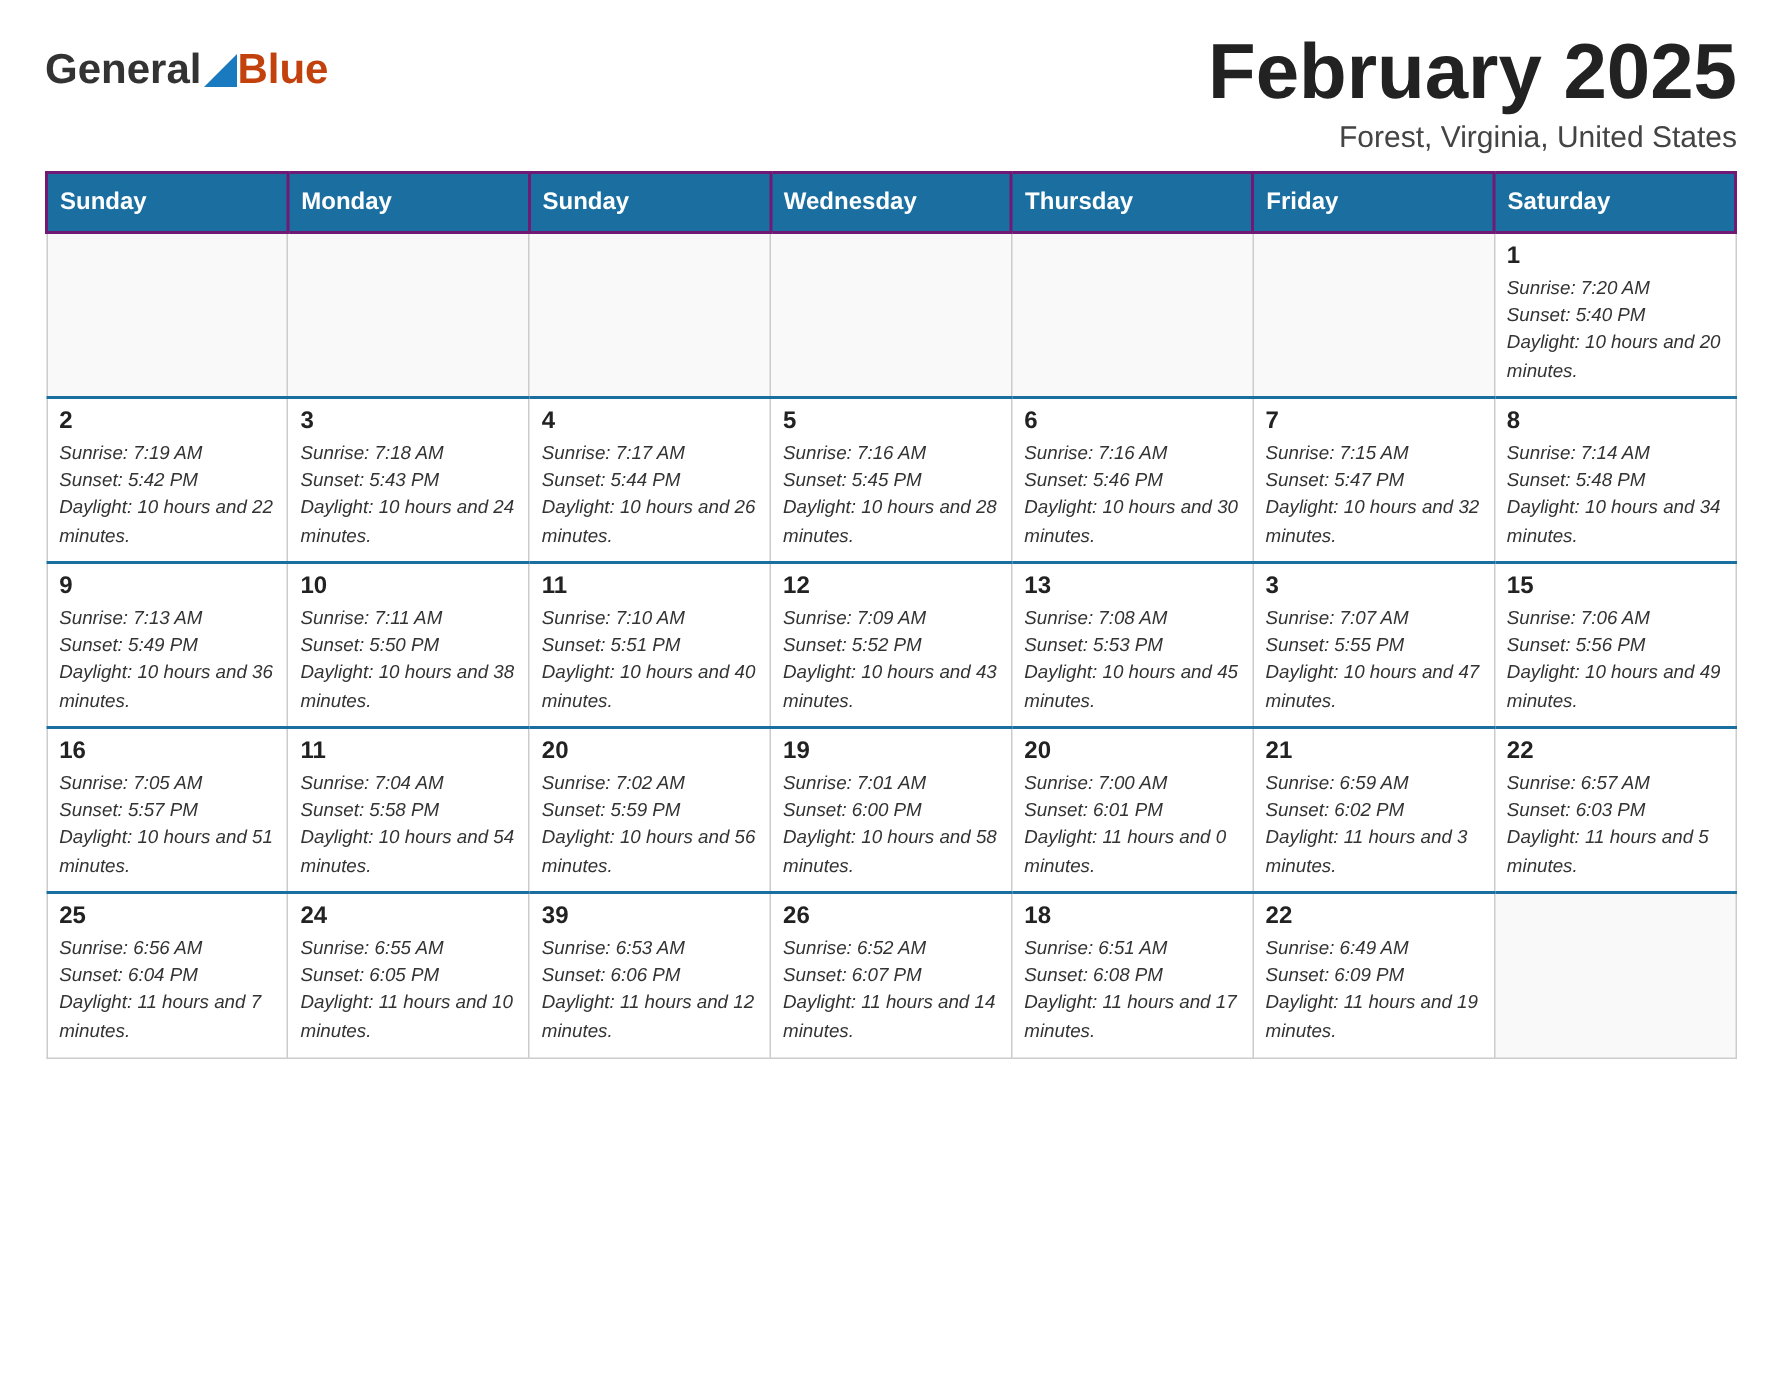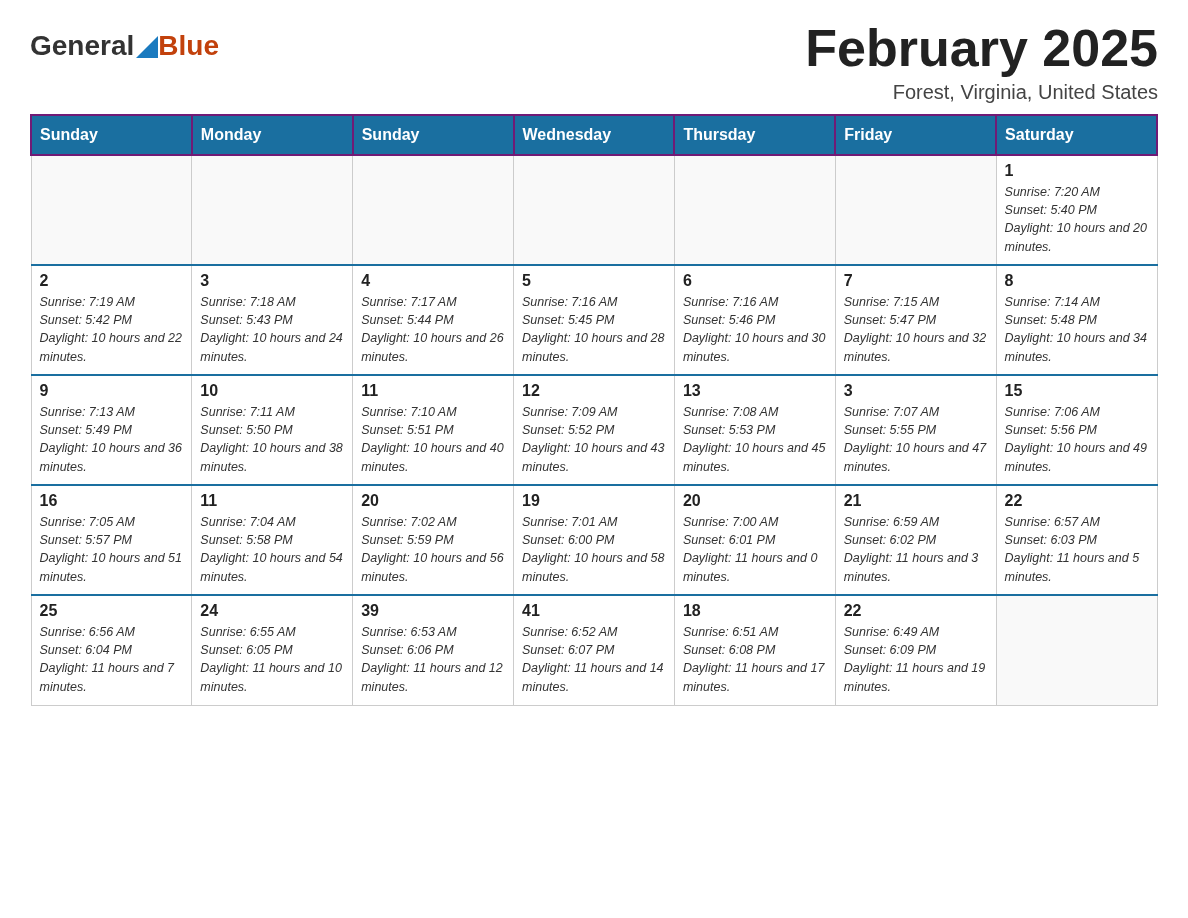--- a/index.html
+++ b/index.html
@@ -223,21 +223,21 @@
         </td>
         <td>
           <span class="day-number">24</span>
           <div class="day-info">Sunrise: 6:55 AM<br>Sunset: 6:05 PM<br>Daylight: 11 hours and 10 minutes.</div>
         </td>
         <td>
           <span class="day-number">39</span>
           <div class="day-info">Sunrise: 6:53 AM<br>Sunset: 6:06 PM<br>Daylight: 11 hours and 12 minutes.</div>
         </td>
         <td>
-          <span class="day-number">41</span>
+          <span class="day-number">26</span>
           <div class="day-info">Sunrise: 6:52 AM<br>Sunset: 6:07 PM<br>Daylight: 11 hours and 14 minutes.</div>
         </td>
         <td>
           <span class="day-number">18</span>
           <div class="day-info">Sunrise: 6:51 AM<br>Sunset: 6:08 PM<br>Daylight: 11 hours and 17 minutes.</div>
         </td>
         <td>
           <span class="day-number">22</span>
           <div class="day-info">Sunrise: 6:49 AM<br>Sunset: 6:09 PM<br>Daylight: 11 hours and 19 minutes.</div>
         </td>

